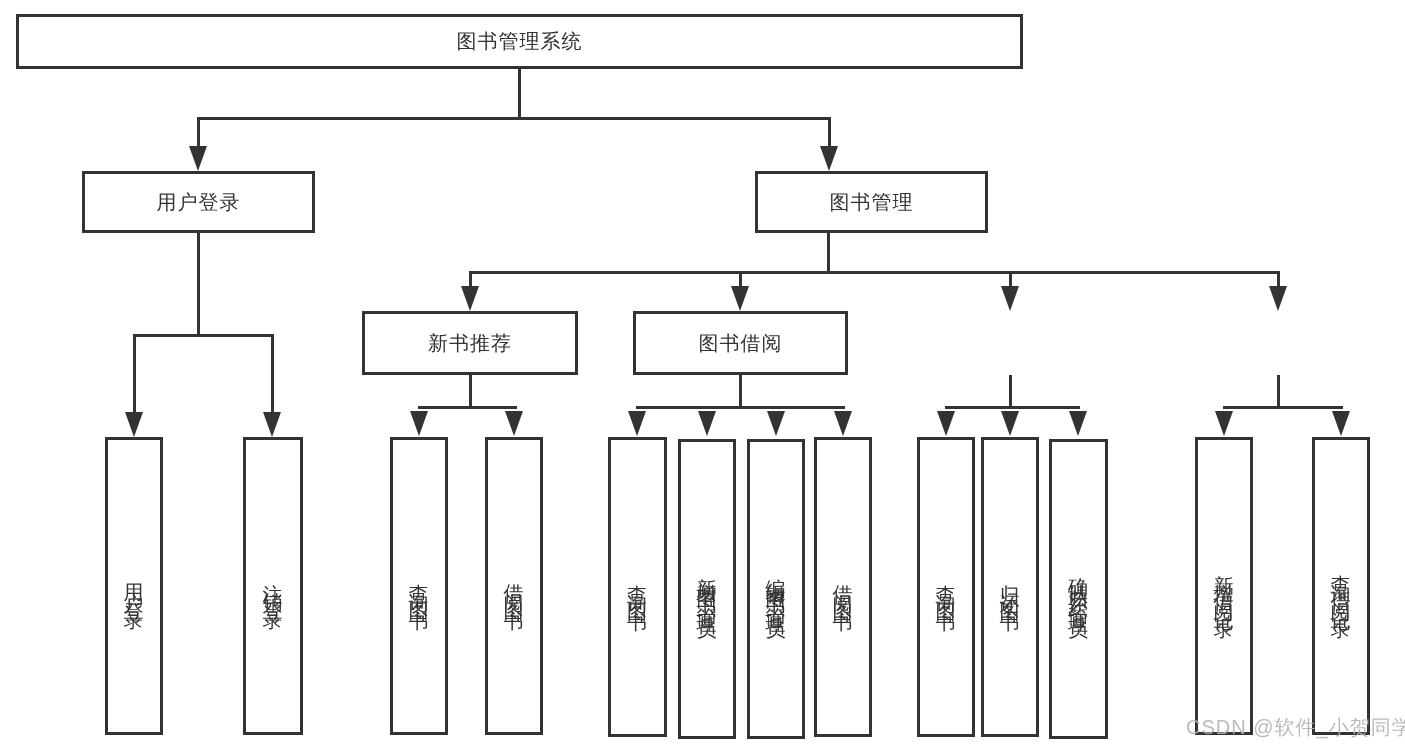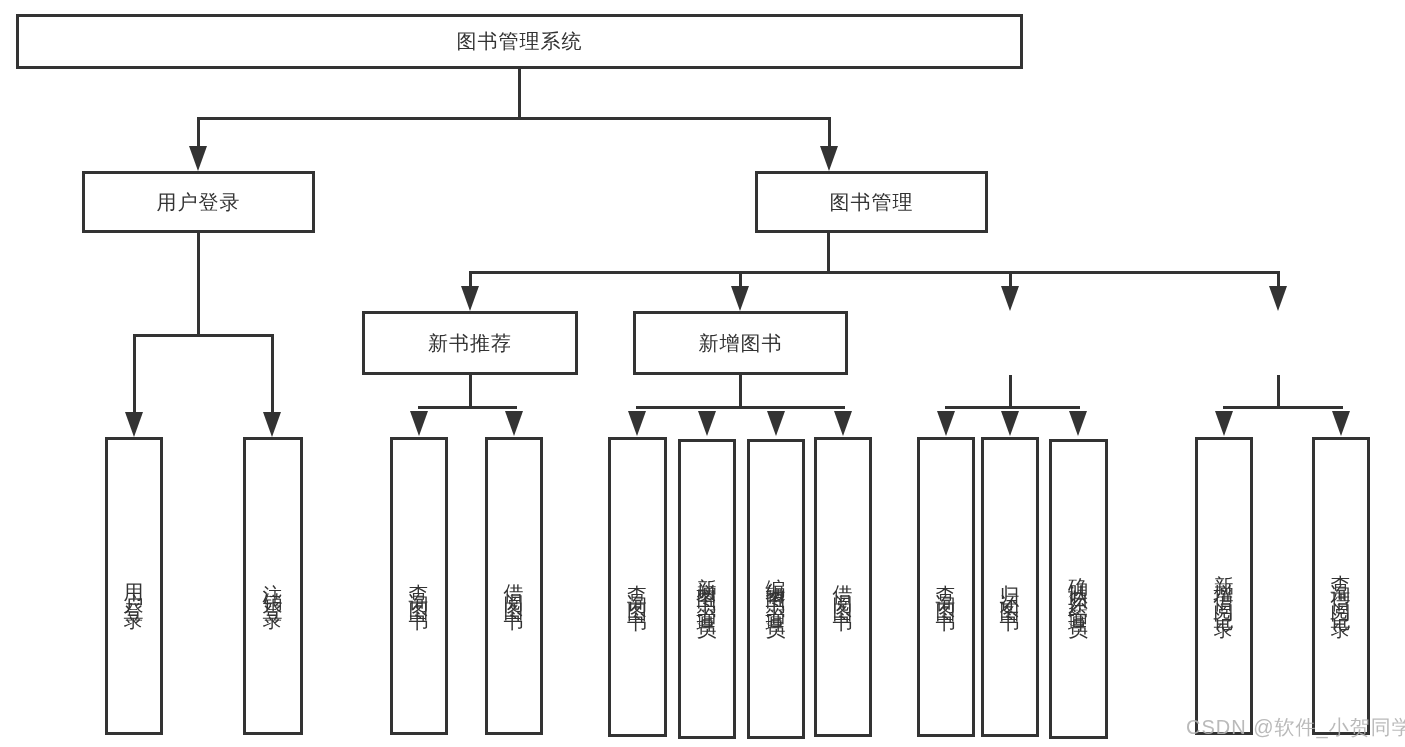--- a/index.html
+++ b/index.html
@@ -89,21 +89,21 @@
   <div class="v" style="left:469px;top:271px;height:15px;"></div>
   <div class="arrow" style="left:461px;top:286px;"></div>
   <div class="v" style="left:739px;top:271px;height:15px;"></div>
   <div class="arrow" style="left:731px;top:286px;"></div>
   <div class="v" style="left:1009px;top:271px;height:15px;"></div>
   <div class="arrow" style="left:1001px;top:286px;"></div>
   <div class="v" style="left:1277px;top:271px;height:15px;"></div>
   <div class="arrow" style="left:1269px;top:286px;"></div>
 
   <div class="node" style="left:362px;top:311px;width:216px;height:64px;">新书推荐</div>
-  <div class="node" style="left:633px;top:311px;width:215px;height:64px;">新增图书</div>
+  <div class="node" style="left:633px;top:311px;width:215px;height:64px;">图书借阅</div>
 
   <div class="v" style="left:469px;top:375px;height:34px;"></div>
   <div class="h" style="left:418px;top:406px;width:99px;"></div>
   <div class="arrow" style="left:410px;top:411px;"></div>
   <div class="arrow" style="left:505px;top:411px;"></div>
 
   <div class="v" style="left:739px;top:375px;height:34px;"></div>
   <div class="h" style="left:636px;top:406px;width:209px;"></div>
   <div class="arrow" style="left:628px;top:411px;"></div>
   <div class="arrow" style="left:698px;top:411px;"></div>

